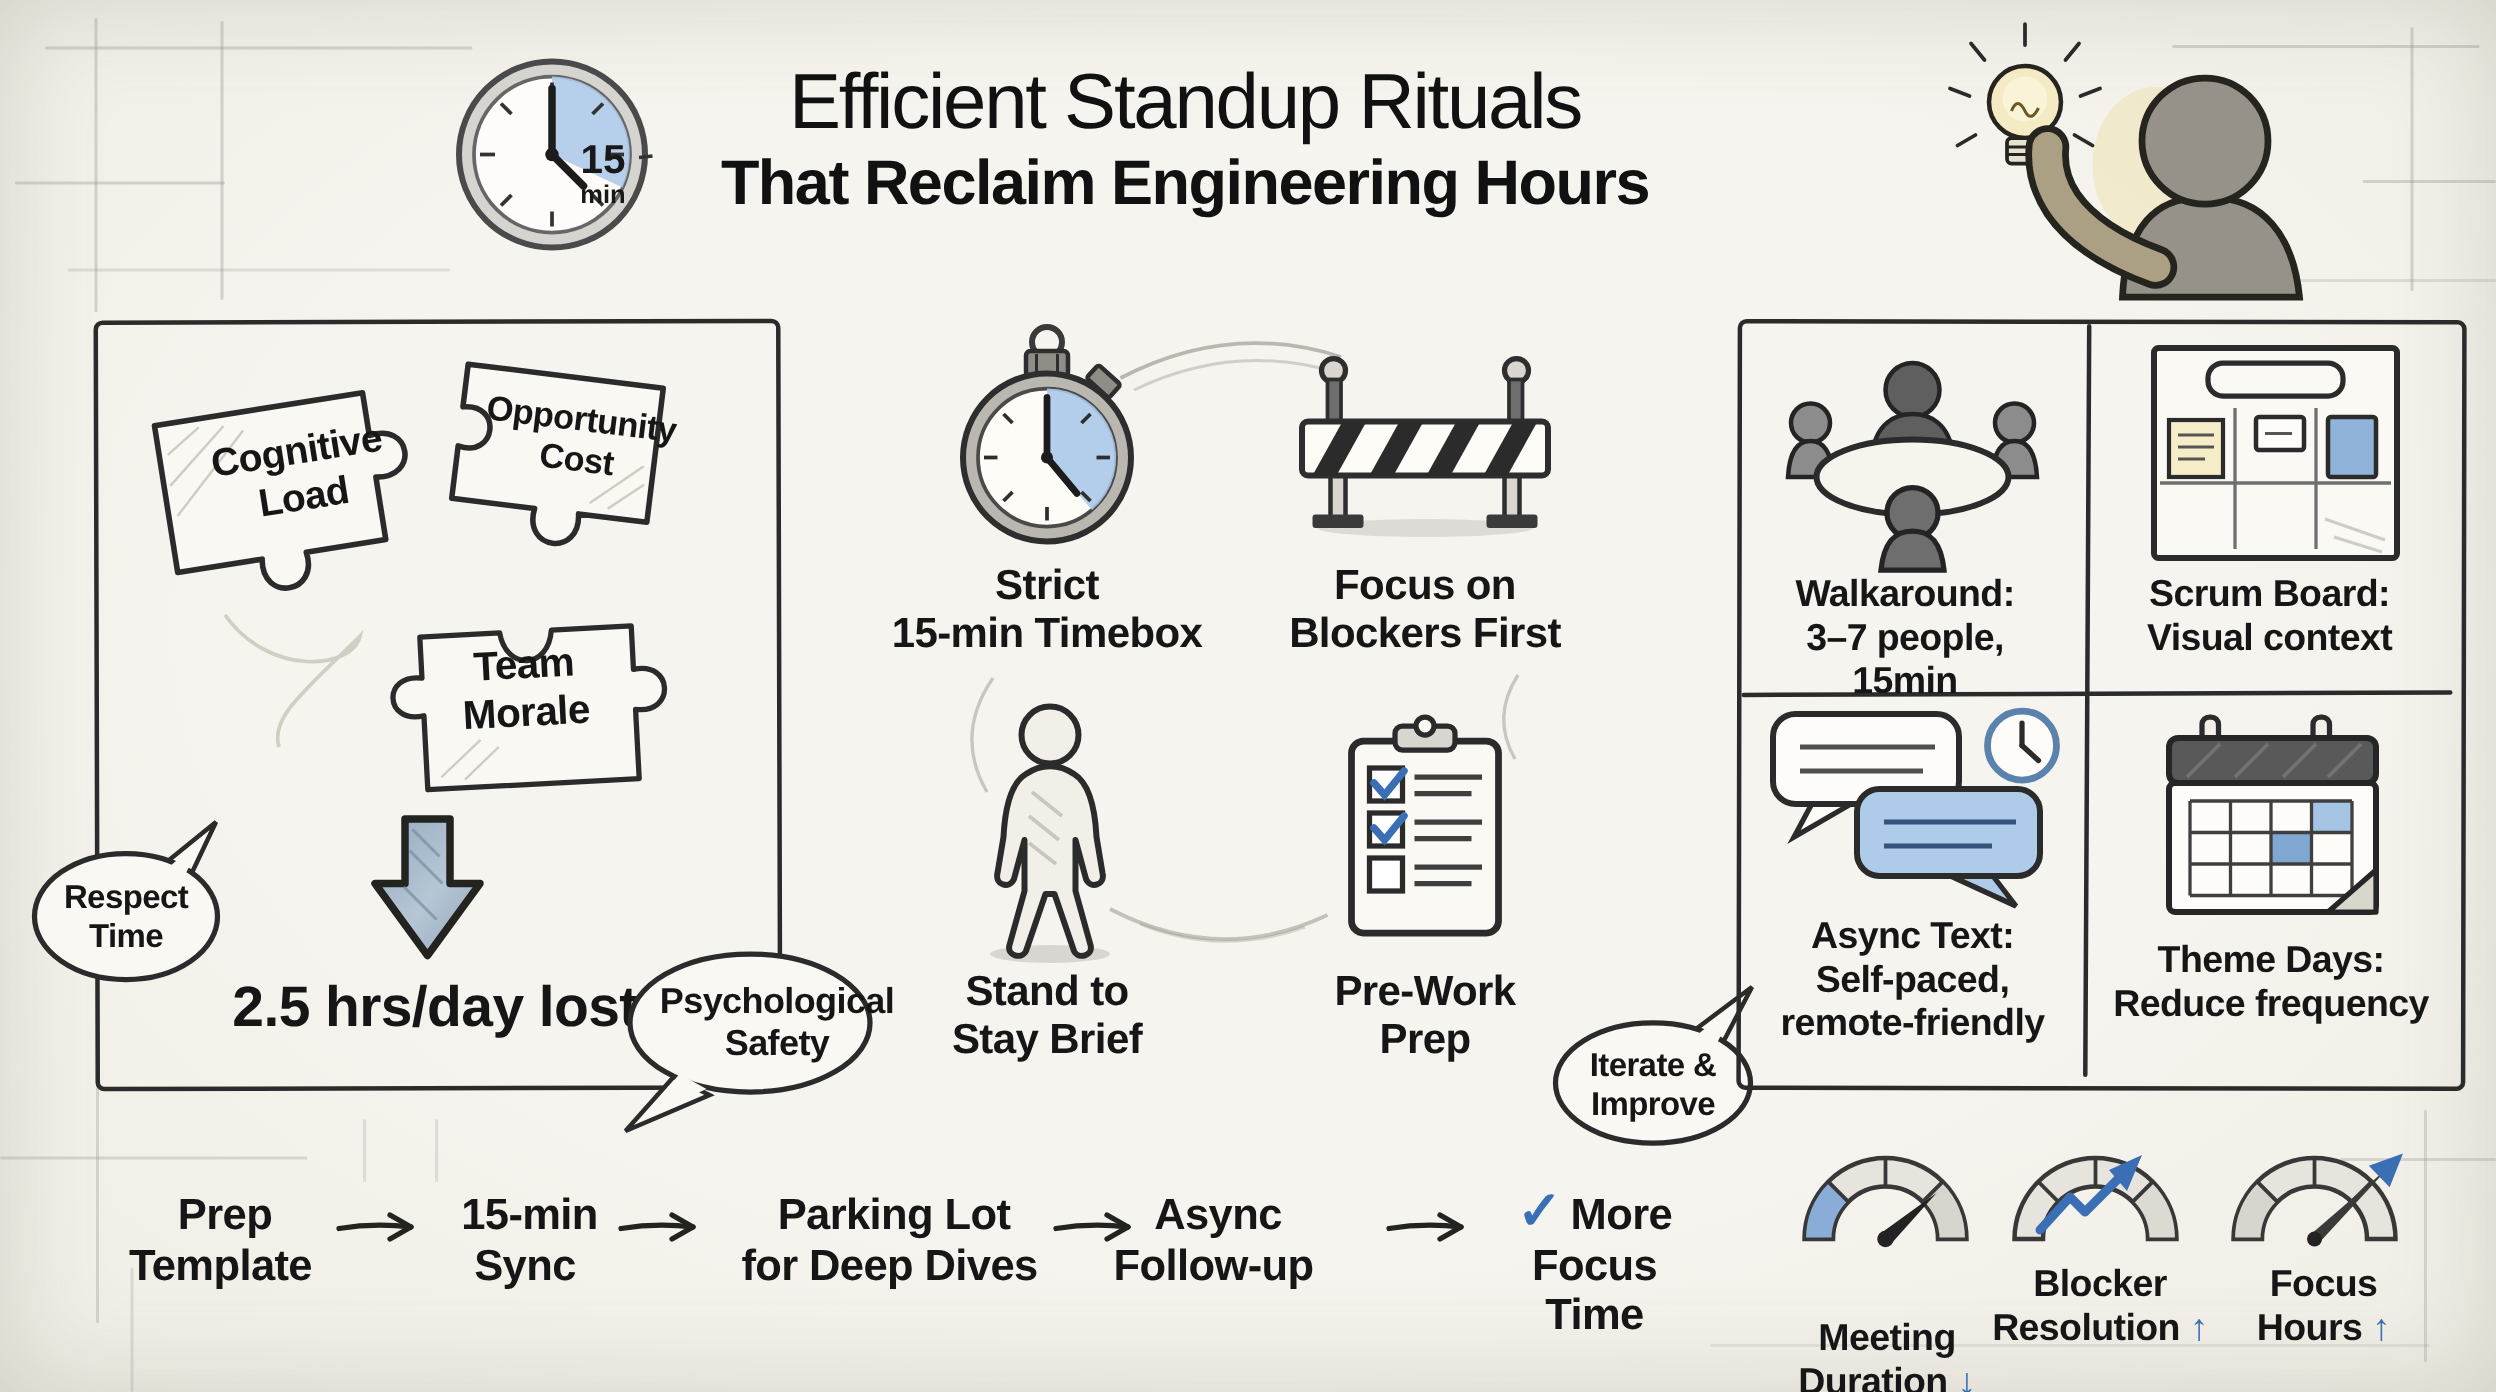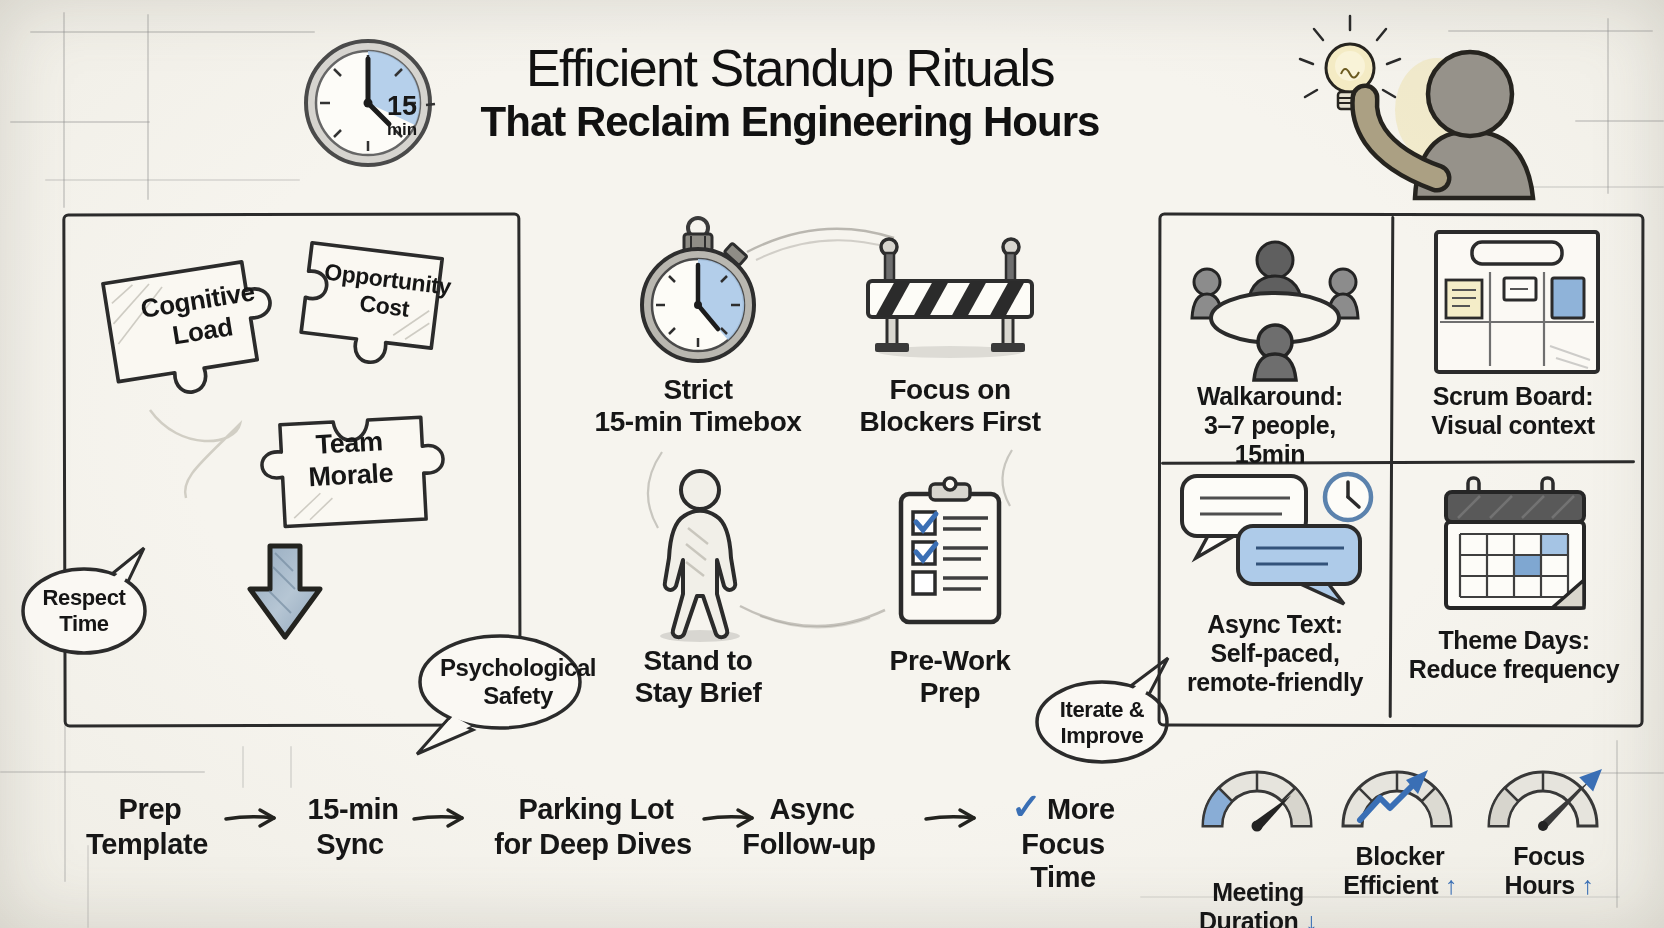--- a/index.html
+++ b/index.html
@@ -167,20 +167,21 @@
       </defs>
       <path d="M23,3 H53 V46 H73 L38,94 L3,46 H23 Z" fill="url(#arrg)" stroke="#23231f" stroke-width="5" stroke-linejoin="round"></path>
       <g stroke="#6e859b" stroke-width="2" opacity=".6">
         <line x1="28" y1="10" x2="46" y2="28"></line>
           <line x1="26" y1="24" x2="48" y2="46"></line>
           <line x1="22" y1="48" x2="44" y2="70"></line>
       </g>
     </svg>
   </div>
 
+  <div class="abs label" style="left:90px;top:650px;width:400px;font-size:38px;">2.5 hrs/day lost</div>
 
   <div class="abs" style="left:12px;top:548px;">
     <svg width="150" height="110" viewBox="0 0 150 110">
       <path d="M95,30 L132,0 L113,40 Z" fill="#faf8f3" stroke="#2b2b2b" stroke-width="3"></path>
       <ellipse cx="72" cy="63" rx="61" ry="42" fill="#faf8f3" stroke="#2b2b2b" stroke-width="3.5"></ellipse>
       <path d="M96,34 L124,10 L108,42 Z" fill="#faf8f3"></path>
     </svg>
     <div class="bubble-text" style="left:12px;top:22px;width:120px;height:82px;">
         <span class="label" style="font-size:22px;">Respect
 Time</span>
@@ -476,21 +477,21 @@
       <path d="M11,74 A54,54 0 0 1 119,74 L100,74 A35,35 0 0 0 30,74 Z" fill="#e6e4dd" stroke="#383838" stroke-width="3"></path>
       <path d="M119,74 A54,54 0 0 0 103.2,35.8 L89.7,49.3 A35,35 0 0 1 100,74 Z" fill="#dcdad2" stroke="#383838" stroke-width="2"></path>
       <line x1="65" y1="39" x2="65" y2="20" stroke="#383838" stroke-width="2.5"></line>
       <line x1="40.3" y1="49.3" x2="26.8" y2="35.8" stroke="#383838" stroke-width="2.5"></line>
       <line x1="89.7" y1="49.3" x2="103.2" y2="35.8" stroke="#383838" stroke-width="2.5"></line>
       <polyline points="28,68 48,46 58,56 84,30" fill="none" stroke="#3a6fb5" stroke-width="6" stroke-linejoin="round" stroke-linecap="round"></polyline>
       <polygon points="96,18 74,28 86,42" fill="#3a6fb5"></polygon>
     </svg>
   </div>
   <div class="gauge-label label" style="left:1400px;top:842px;font-size:25px;"><span>Blocker
-Efficient</span> <span class="trend">↑</span></div>
+Resolution</span> <span class="trend">↑</span></div>
 
   <div class="abs" style="left:1478px;top:752px;">
     <svg width="130" height="86" viewBox="0 0 130 86">
       <path d="M11,74 A54,54 0 0 1 119,74 L100,74 A35,35 0 0 0 30,74 Z" fill="#e6e4dd" stroke="#383838" stroke-width="3"></path>
       <path d="M11,74 A54,54 0 0 1 26.8,35.8 L40.3,49.3 A35,35 0 0 0 30,74 Z" fill="#d7d5cd" stroke="#383838" stroke-width="2"></path>
       <line x1="65" y1="39" x2="65" y2="20" stroke="#383838" stroke-width="2.5"></line>
       <line x1="40.3" y1="49.3" x2="26.8" y2="35.8" stroke="#383838" stroke-width="2.5"></line>
       <line x1="89.7" y1="49.3" x2="103.2" y2="35.8" stroke="#383838" stroke-width="2.5"></line>
       <g transform="rotate(46 65 74)">
         <polygon points="61,74 65,4 69,74" fill="#3a3a3a"></polygon>

